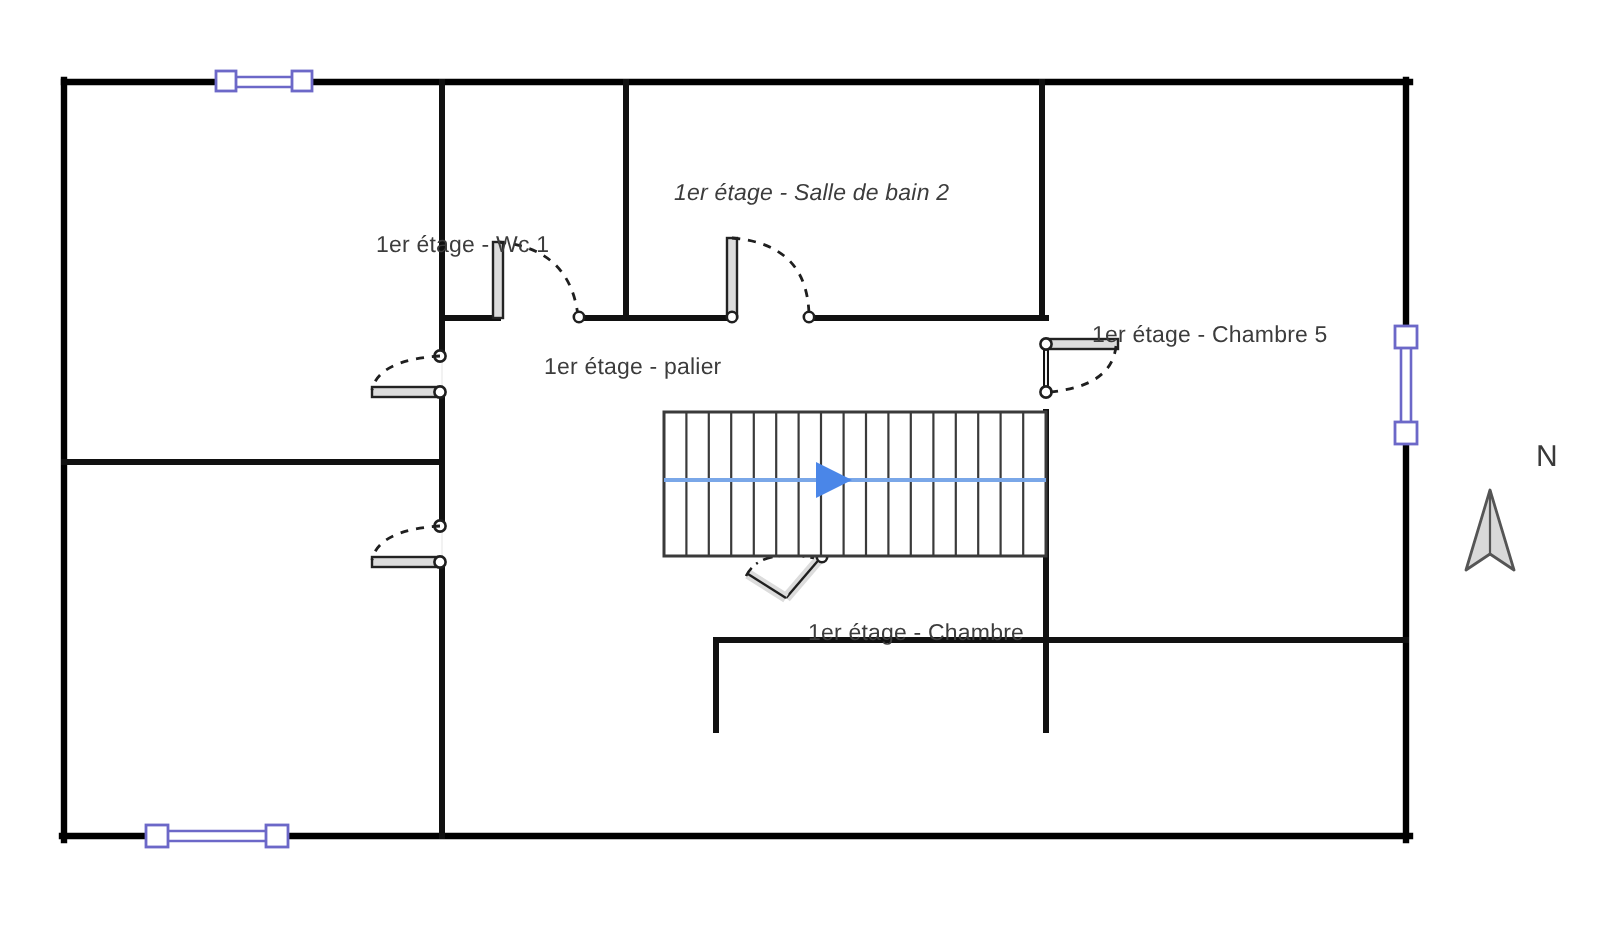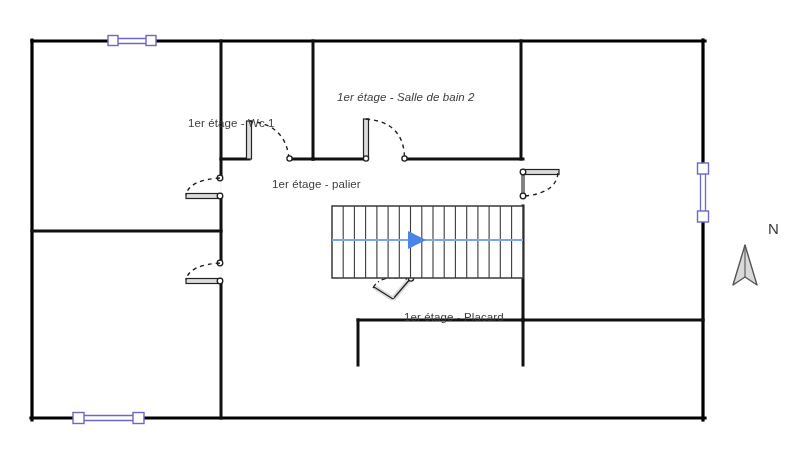--- a/index.html
+++ b/index.html
@@ -206,21 +206,22 @@
       <line x1="745" y1="245" x2="745" y2="277" stroke="#555555" stroke-width="1.1"></line>
     </g>
 
   </svg>
 
 
   <div class="room-label" style="left:188px; top:85px;margin-top:32px;">1er étage - Wc 1</div>
 
   <div class="room-label" style="left:337px; top:91px;font-style:italic;">1er étage - Salle de bain 2</div>
 
+  <div class="room-label" style="left:546px; top:162px;">1er étage - Chambre 5</div>
 
   <div class="room-label" style="left:258px; top:178px;margin-left:14px;">1er étage - palier</div>
 
 
-  <div class="room-label" style="left:404px; top:311px;">1er étage - Placard</div>
+  <div class="room-label" style="left:404px; top:311px;">1er étage - Chambre</div>
 
   <div class="compass-label" style="left:768px; top:220px;">N</div>
 
 </div>
 
 </body></html>

